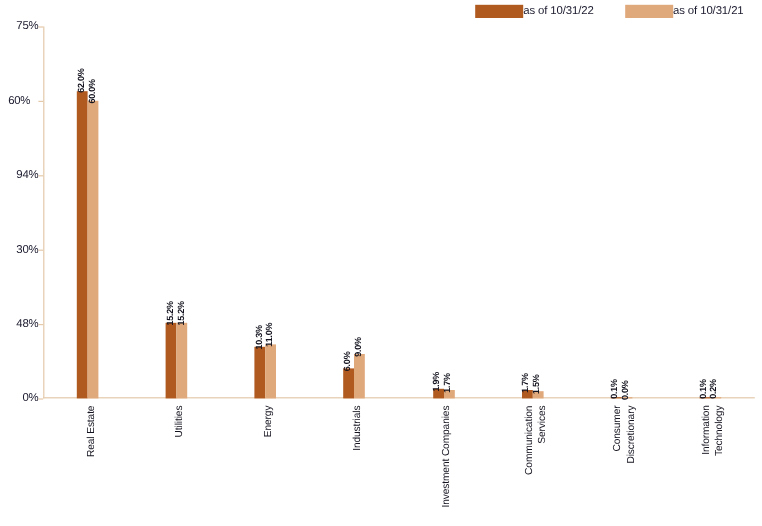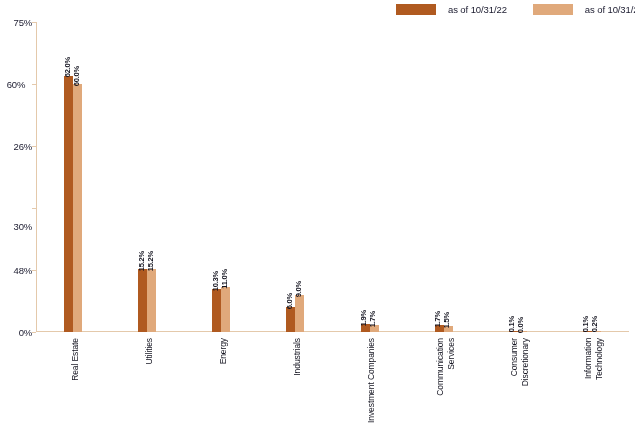--- a/index.html
+++ b/index.html
@@ -39,21 +39,20 @@
     margin-right: 26px;
   }
   .legend-swatch {
     width: 40px;
     height: 11px;
     display: inline-block;
   }
   .legend-label {
     font-size: 9.5px;
     color: #1a1a2e;
-    margin-left: 12px;
     white-space: nowrap;
     letter-spacing: -0.1px;
   }
 
   
   .plot {
     position: absolute;
     left: 36px;
     top: 22px;
     width: 593px;
@@ -184,23 +183,23 @@
     </div>
 
   <div class="plot">
     <div class="axis-line-y"></div>
     <div class="axis-line-x"></div>
     <div id="yticks">
         <div class="tick-row" style="top: 0px;">75%</div>
         <div class="tick-mark" style="top: 0px;"></div>
         <div class="tick-row" style="top: 62px; text-align: center;">60%</div>
         <div class="tick-mark" style="top: 62px;"></div>
-        <div class="tick-row" style="top: 124px;">26%</div>
+        <div class="tick-row" style="top: 124px;">94%</div>
         <div class="tick-mark" style="top: 124px;"></div>
-        <div class="tick-row" style="top: 186px; margin-top: 18px;">30%</div>
+        <div class="tick-row" style="top: 186px;">30%</div>
         <div class="tick-mark" style="top: 186px;"></div>
         <div class="tick-row" style="top: 248px;">48%</div>
         <div class="tick-mark" style="top: 248px;"></div>
         <div class="tick-row" style="top: 310px;">0%</div>
         <div class="tick-mark" style="top: 310px;"></div>
       </div>
     <div class="groups" id="groups">
         <div class="group" style="left: 2.0625px;">
           <div class="bars">
             <div class="bar dark" style="height: 256.267px; background: rgb(176, 90, 32);">

